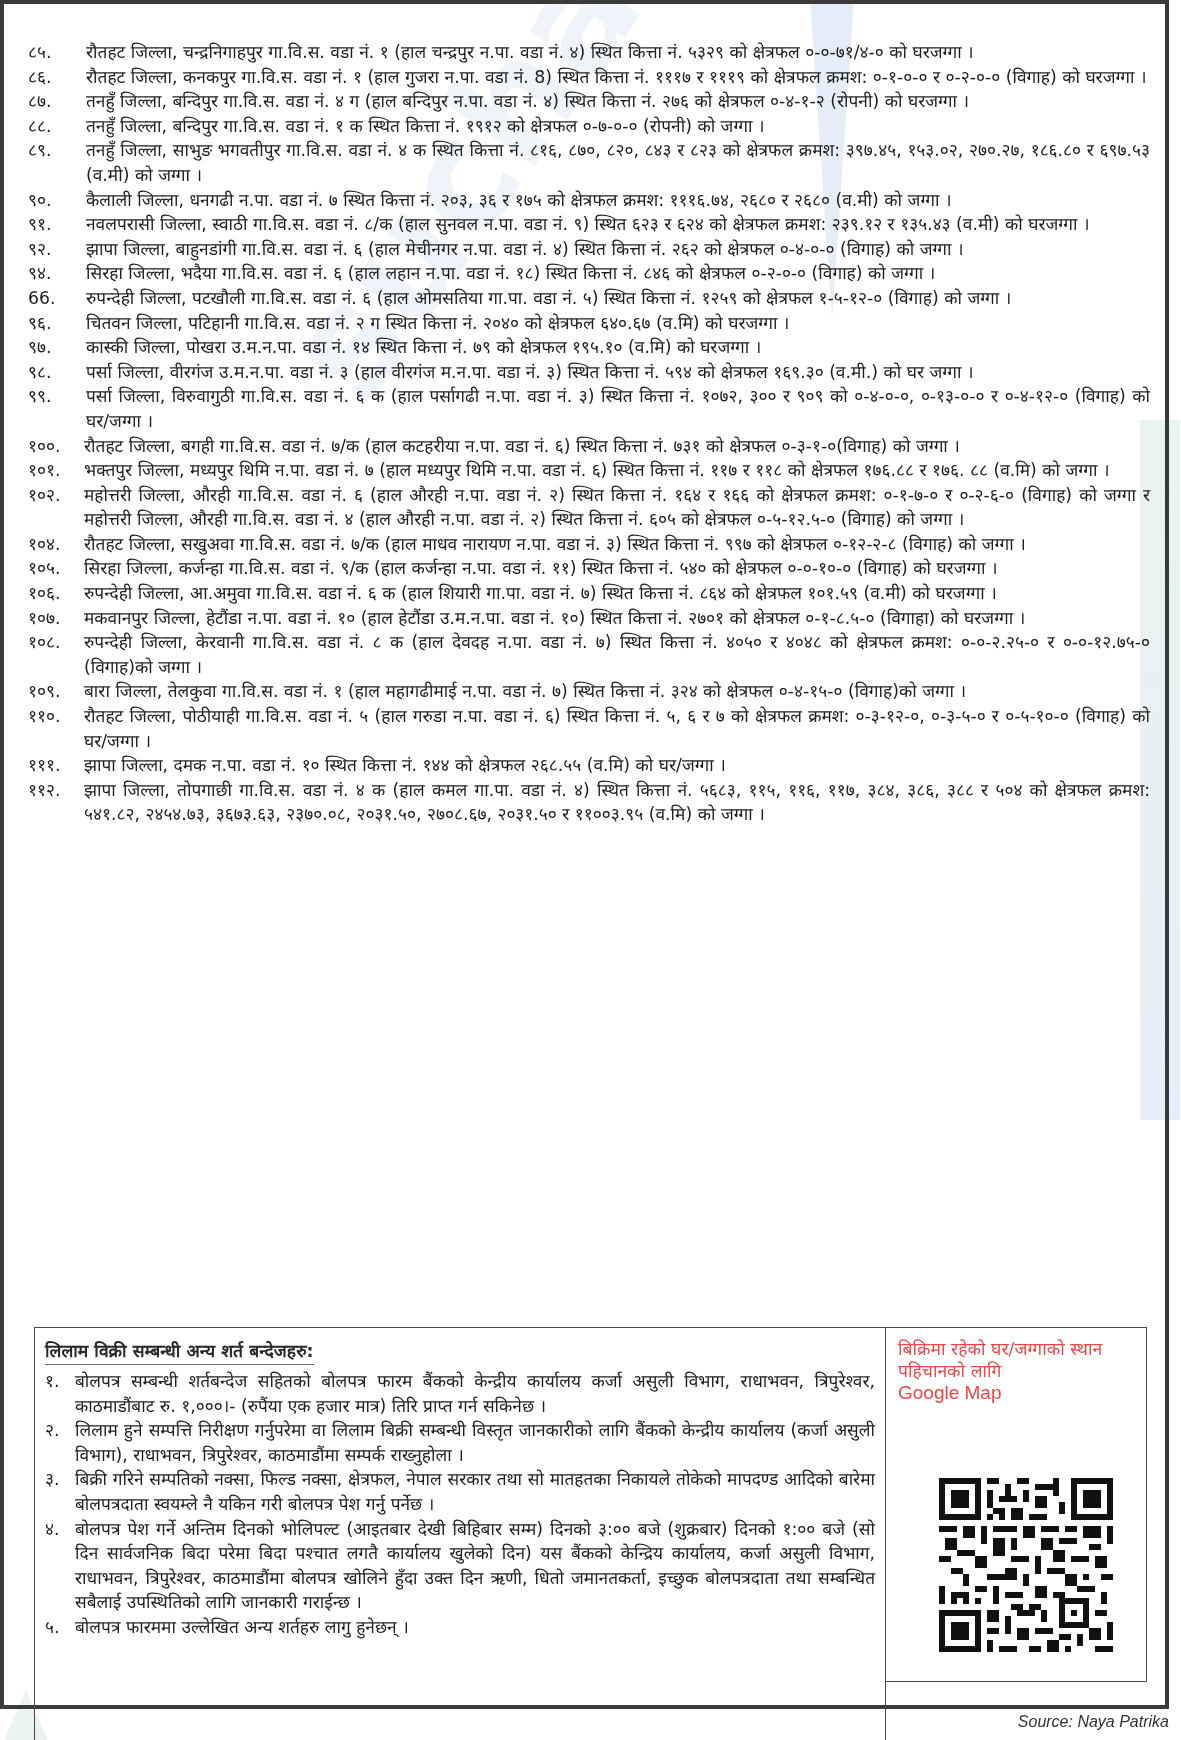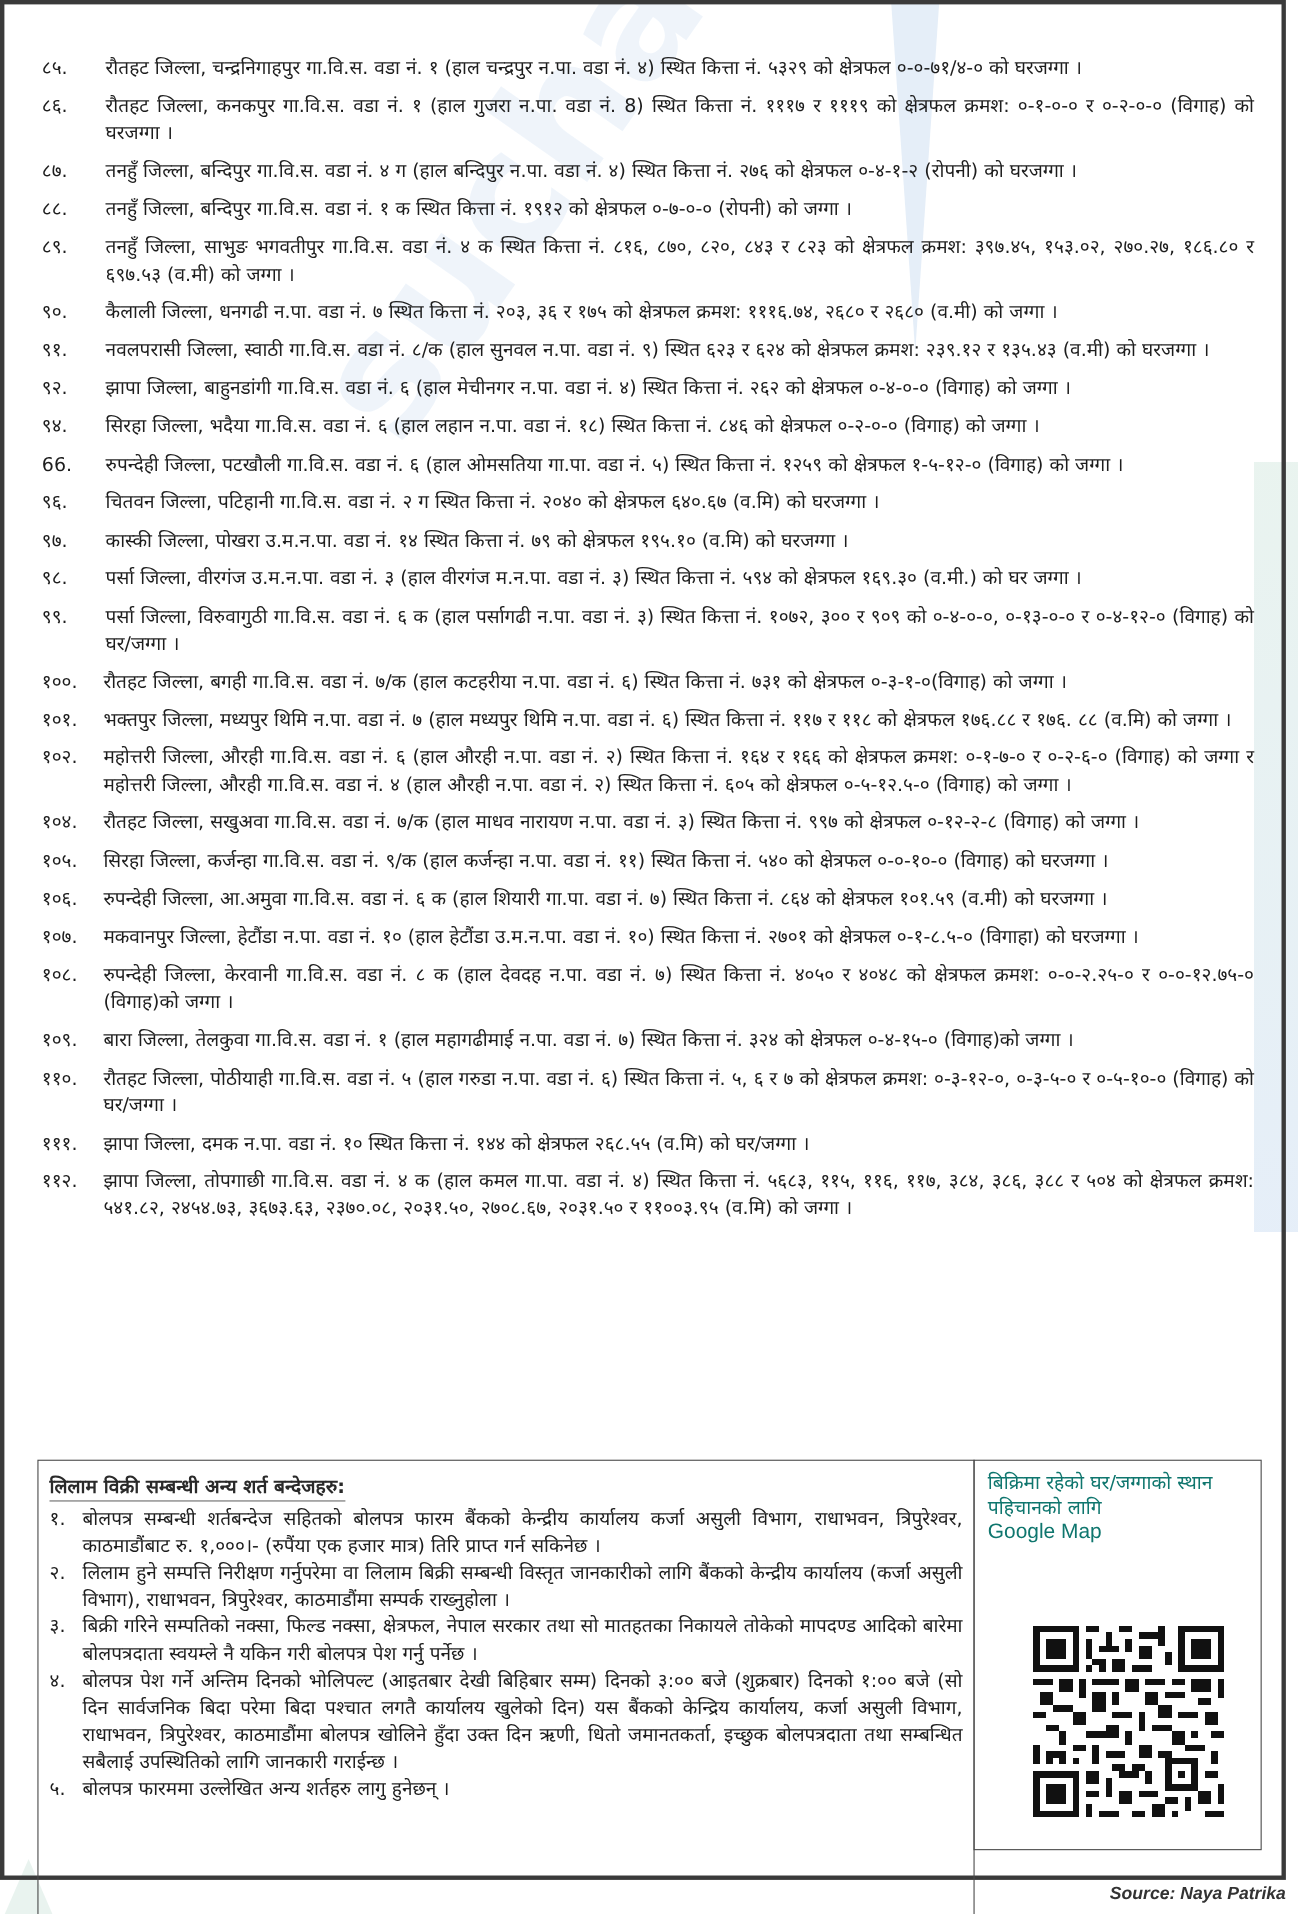--- a/index.html
+++ b/index.html
@@ -27,21 +27,21 @@
       position: absolute; left: 0; top: 0; width: 1169px; height: 1709px;
       border: 4px solid #3a3a3a; box-sizing: border-box; background: transparent;
     }
     .list {
       position: absolute; left: 28px; top: 40px; width: 1122px;
       margin: 0; padding: 0; list-style: none;
     }
     .item {
       display: flex; align-items: flex-start;
       font-size: 17.3px; line-height: 24.6px;
-      margin: 10px; padding: 0;
+      margin: 0; padding: 0;
     }
     .item .num { width: 58px; flex: 0 0 58px; }
     .item .txt { flex: 1 1 auto; text-align: justify; }
     .item.wide .num { width: 56px; flex: 0 0 56px; }
 
     .terms-box {
       position: absolute; left: 34px; top: 1327px; width: 852px; height: 439px;
       border: 1.5px solid #4a4a4a; box-sizing: border-box; padding: 10px 10px 0 10px;
     }
     .terms-heading {
@@ -53,29 +53,29 @@
       display: flex; font-size: 17.3px; line-height: 24.6px;
     }
     .term .num { width: 30px; flex: 0 0 30px; }
     .term .txt { flex: 1 1 auto; text-align: justify; }
 
     .qr-box {
       position: absolute; left: 885px; top: 1327px; width: 262px; height: 355px;
       border: 1.5px solid #4a4a4a; box-sizing: border-box; padding: 10px 12px;
     }
     .qr-caption {
-      font-size: 17.5px; line-height: 22px; color: #0f766e;
+      font-size: 17.5px; line-height: 22px; color: #ef4444;
     }
     .qr-link { font-family: "Liberation Sans", sans-serif; font-size: 19px; display: block; }
     .qr-code {
       position: absolute; left: 53px; top: 150px; width: 174px; height: 174px;
     }
     .source {
       position: absolute; right: 12px; top: 1713px; font-family: "Liberation Sans", sans-serif;
-      font-style: italic; font-size: 16px; color: #333; font-weight: bold;
+      font-style: italic; font-size: 16px; color: #333;
     }
   </style>
 </head>
 <body>
 
 <div class="watermark wm1"></div>
 <div class="watermark wm2"></div>
 <div class="watermark wm3"></div>
 <div class="wm-text">sucha</div>
 

